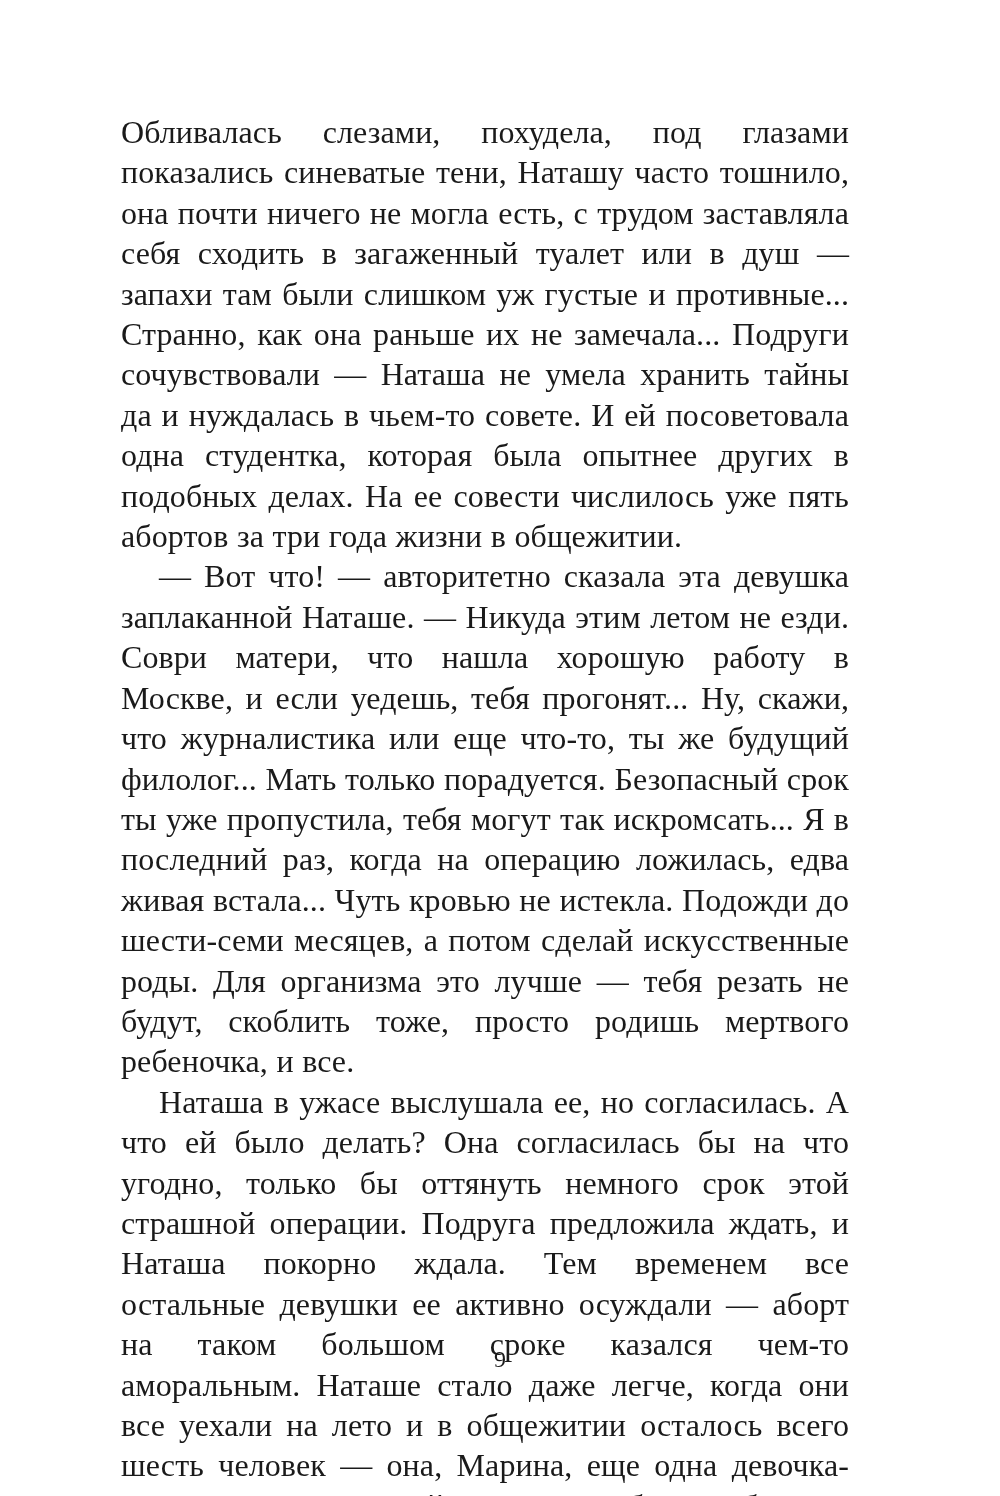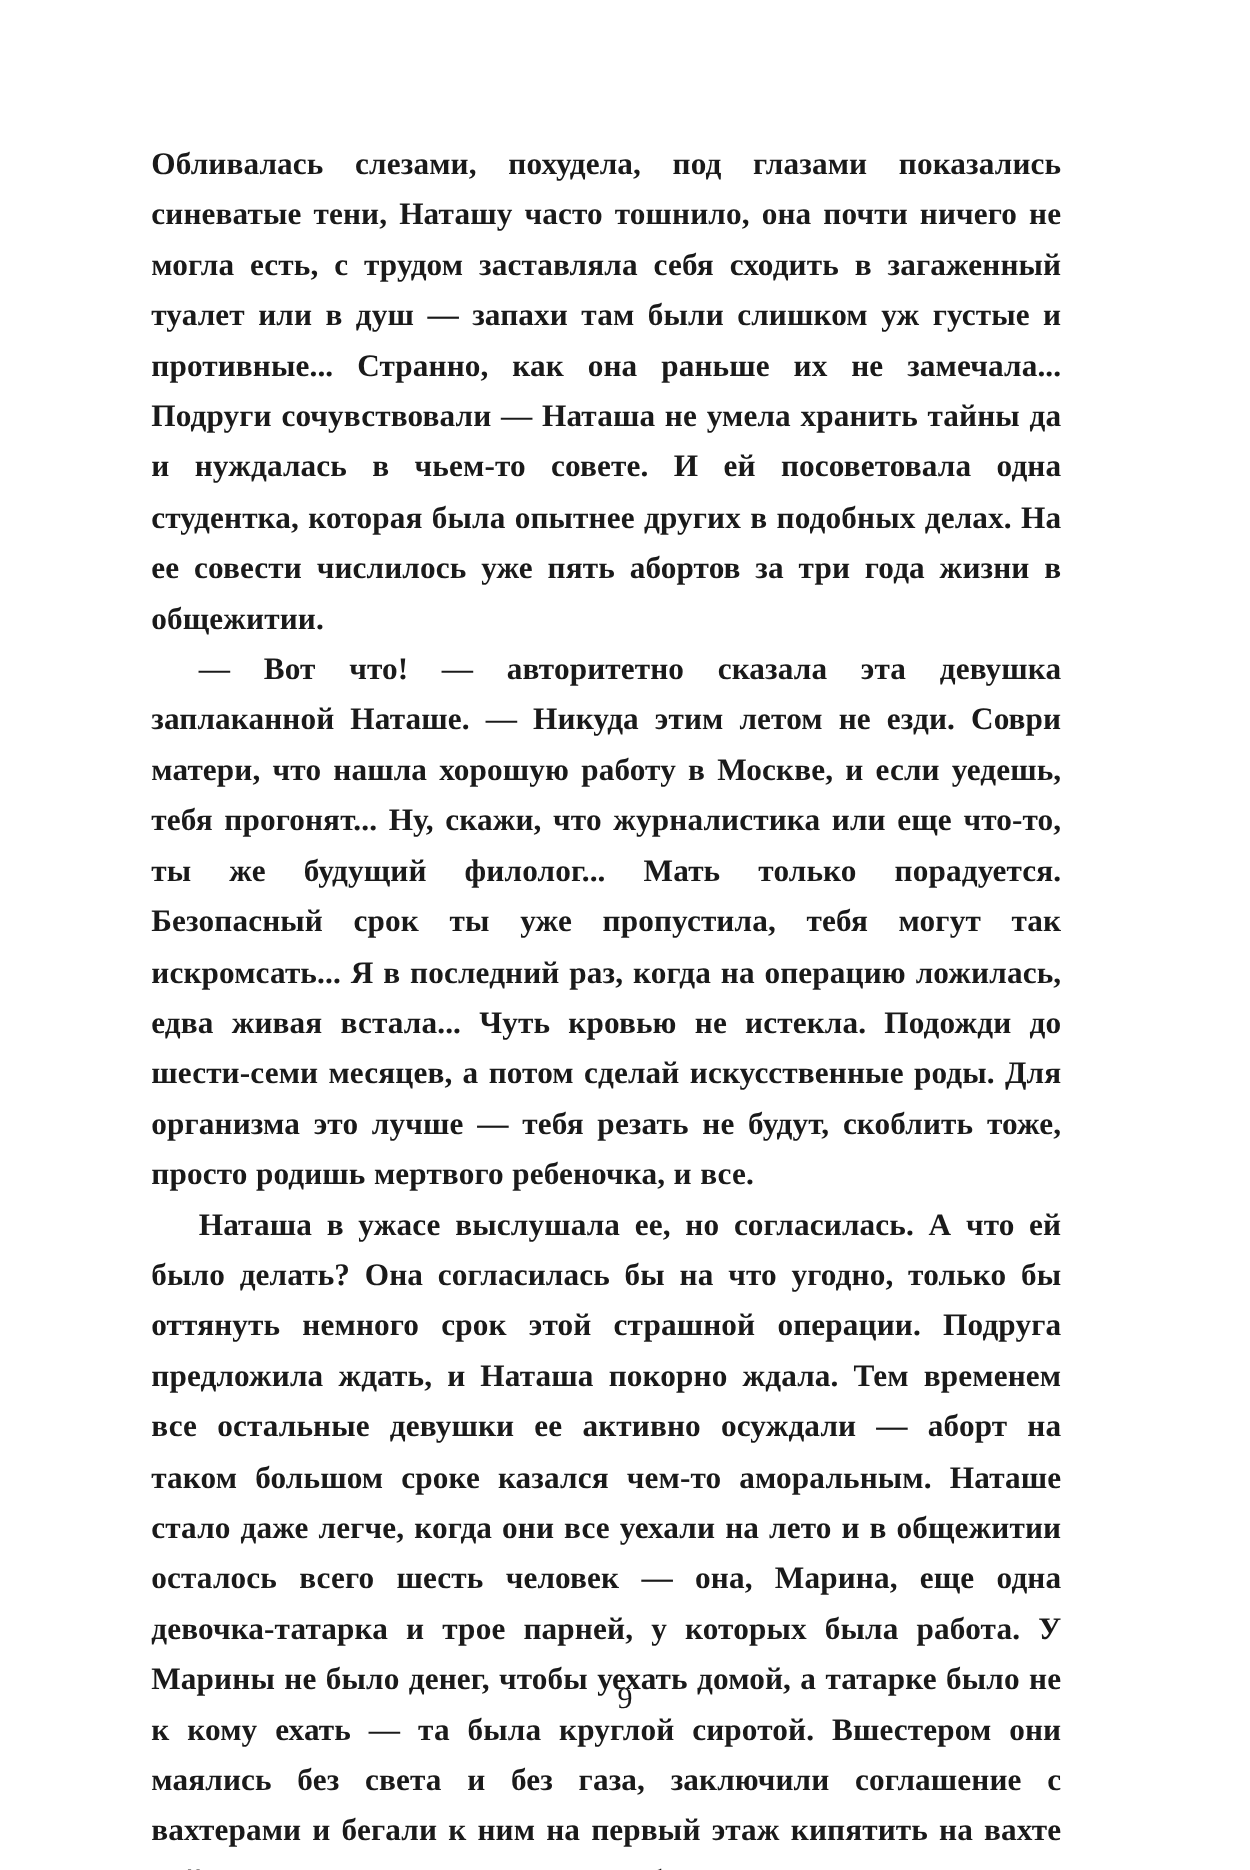--- a/index.html
+++ b/index.html
@@ -24,28 +24,27 @@
     background: #ffffff;
   }
   .text-block {
     position: absolute;
     left: 121px;
     top: 112px;
     width: 728px;
   }
   .para {
     margin: 0;
-    font-size: 25px;
+    font-size: 32px;
     line-height: 40.4px;
     text-align: justify;
     text-justify: inter-word;
     letter-spacing: 0.1px;
     word-spacing: 0.4px;
     hyphens: manual;
-    font-weight: bold;
   }
   .para.indent {
     text-indent: 38px;
   }
   .page-number {
     position: absolute;
     left: 0;
     top: 1344px;
     width: 1000px;
     text-align: center;

